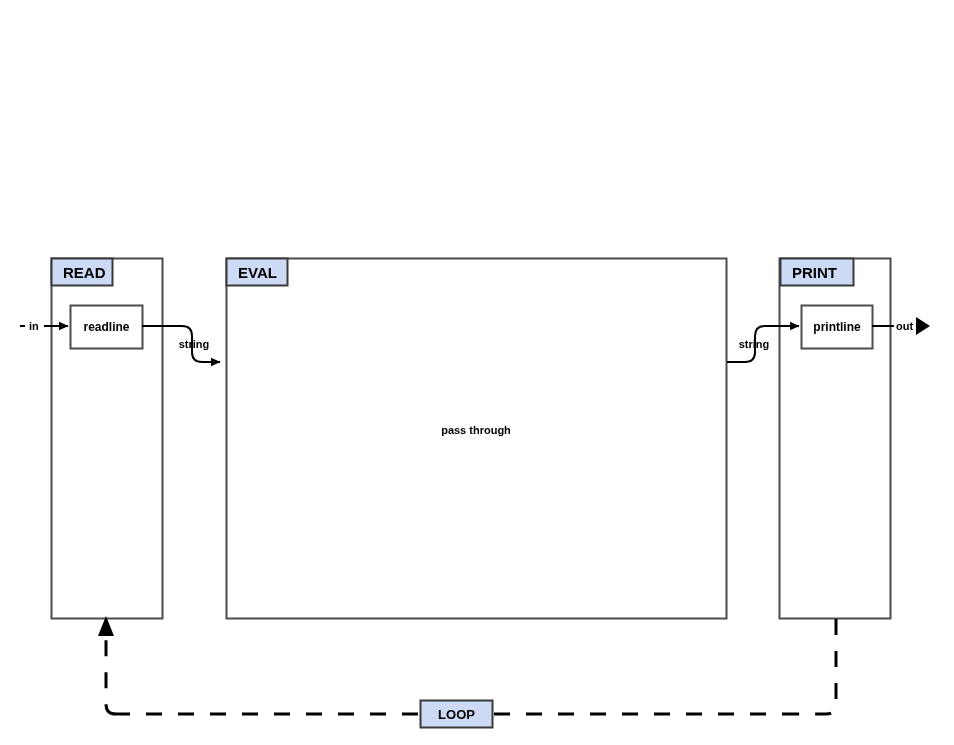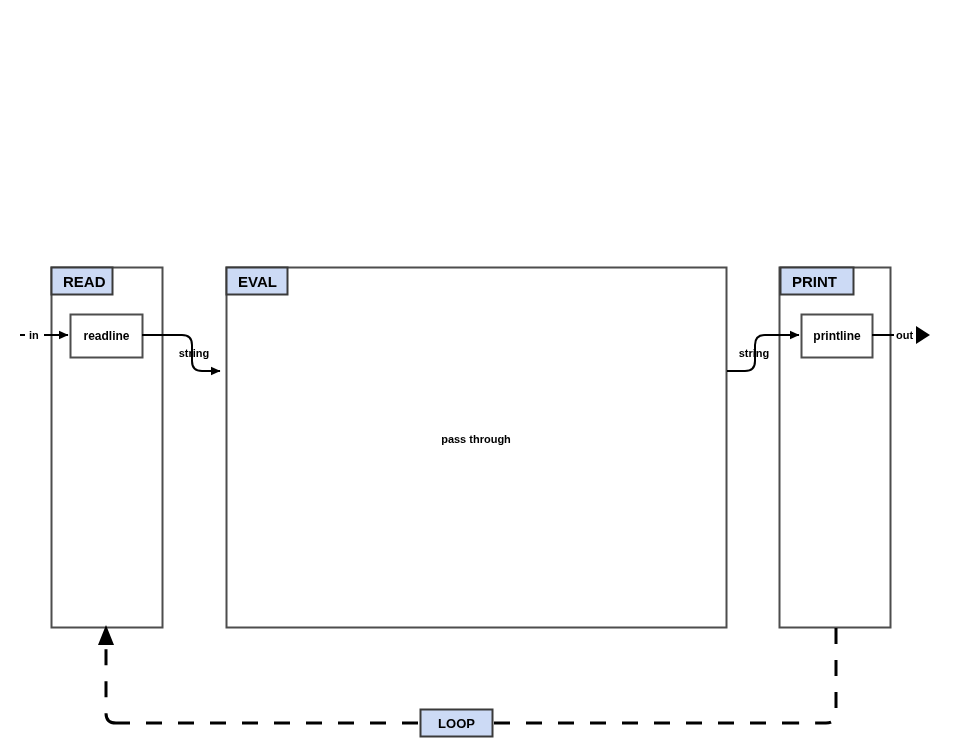--- a/index.html
+++ b/index.html
@@ -10,21 +10,21 @@
   body {
     width: 954px;
     height: 745px;
     font-family: "Liberation Sans", sans-serif;
     position: relative;
     overflow: hidden;
   }
   #diagram-root {
     position: absolute;
     left: 0;
-    top: 13px;
+    top: 4px;
     width: 954px;
     height: 567px;
   }
   svg#diagram-svg {
     position: absolute;
     left: 0;
     top: 0;
     width: 954px;
     height: 745px;
     display: block;

